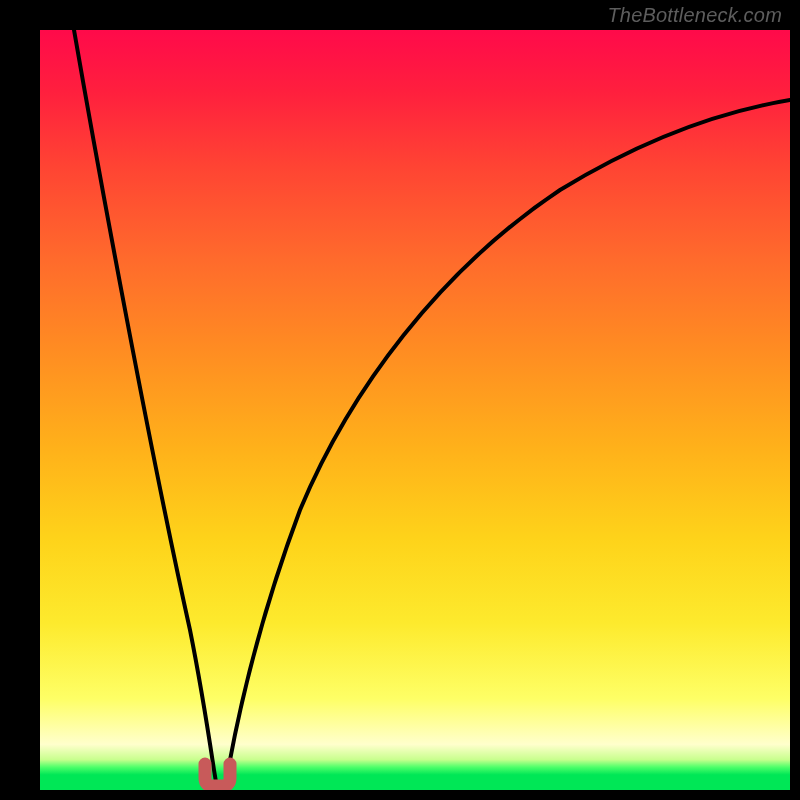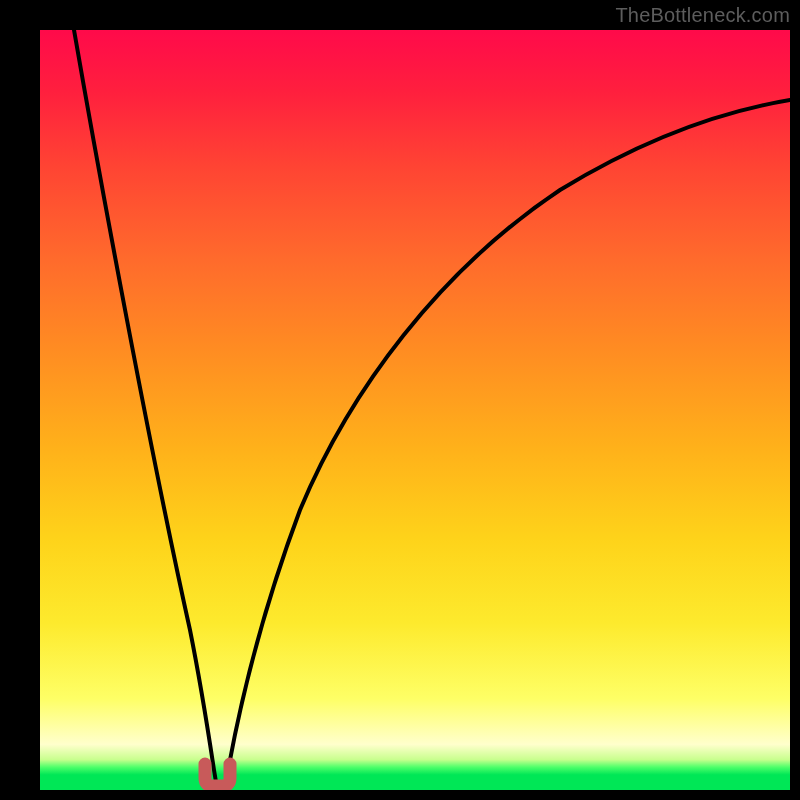--- a/index.html
+++ b/index.html
@@ -42,26 +42,27 @@
   }
   .curve {
     position: absolute;
     left: 0; top: 0;
     width: 750px; height: 760px;
     pointer-events: none;
   }
   .watermark {
     position: absolute;
     top: 4px;
-    right: 10px;
+    right: 18px;
     font-family: Arial, Helvetica, sans-serif;
     font-size: 20px;
     color: #5d5d5d;
     font-weight: 500;
     letter-spacing: 0.2px;
+    font-style: italic;
   }
 </style>
 </head>
 <body>
 
 <div class="frame">
   <div class="plot">
     <svg class="curve" viewBox="0 0 750 760" preserveAspectRatio="none">
 
       <path d="M 34 0

